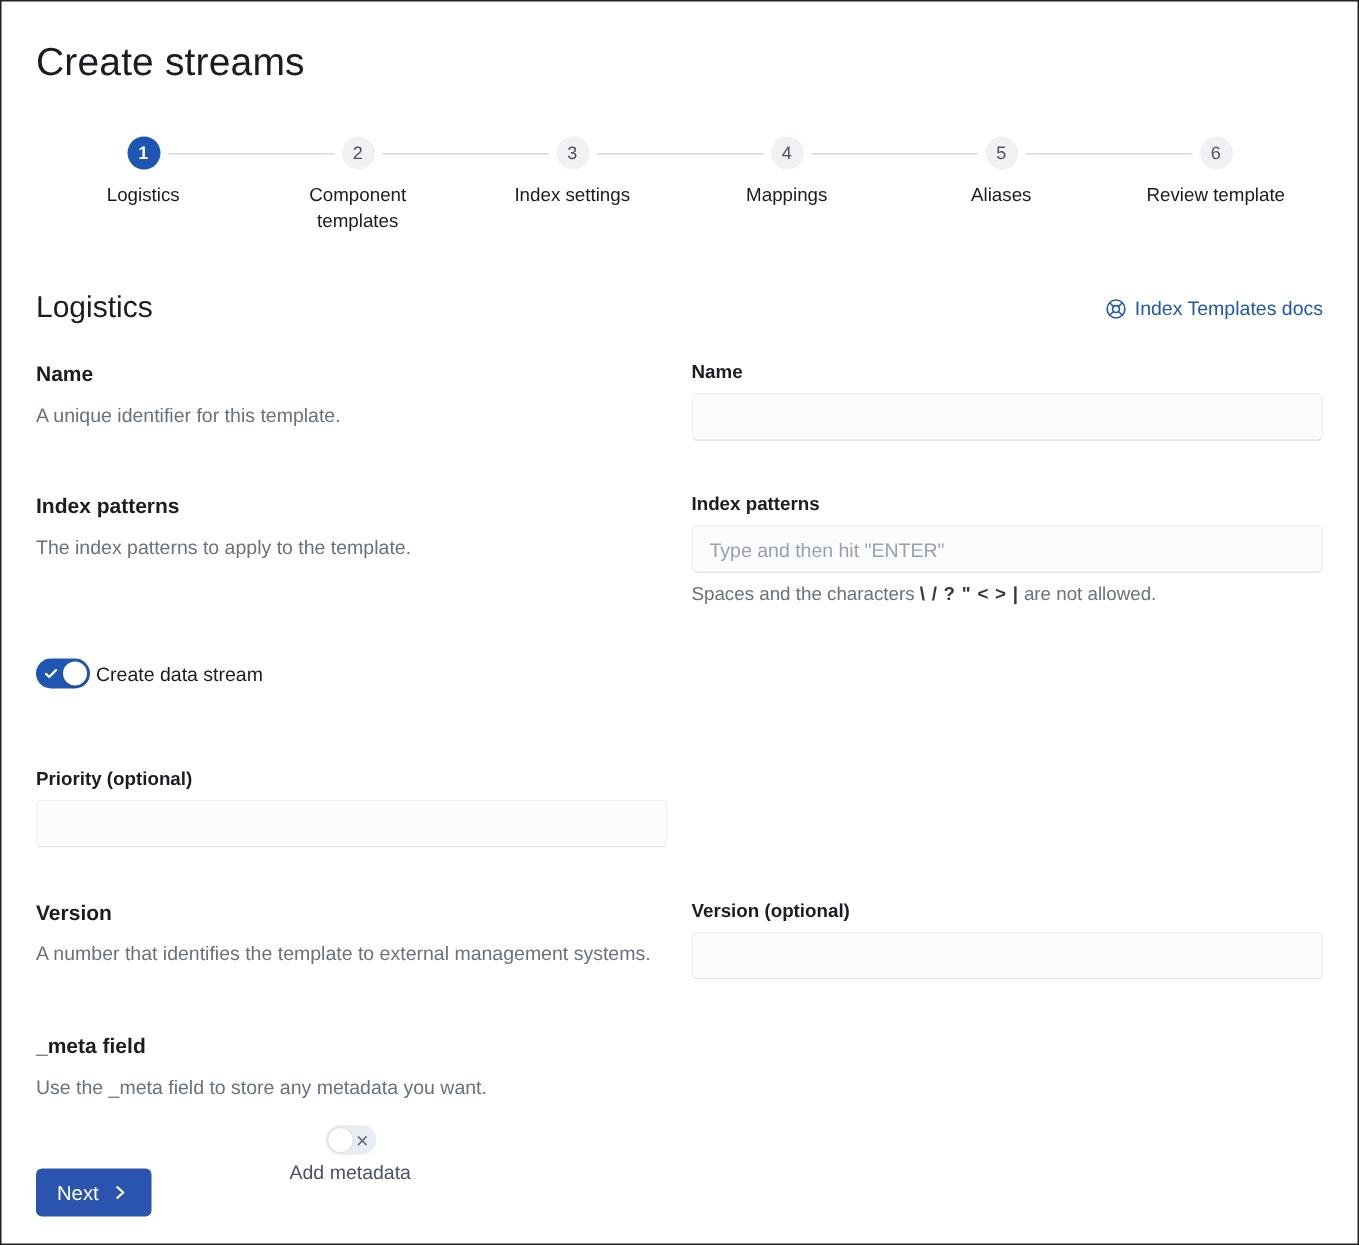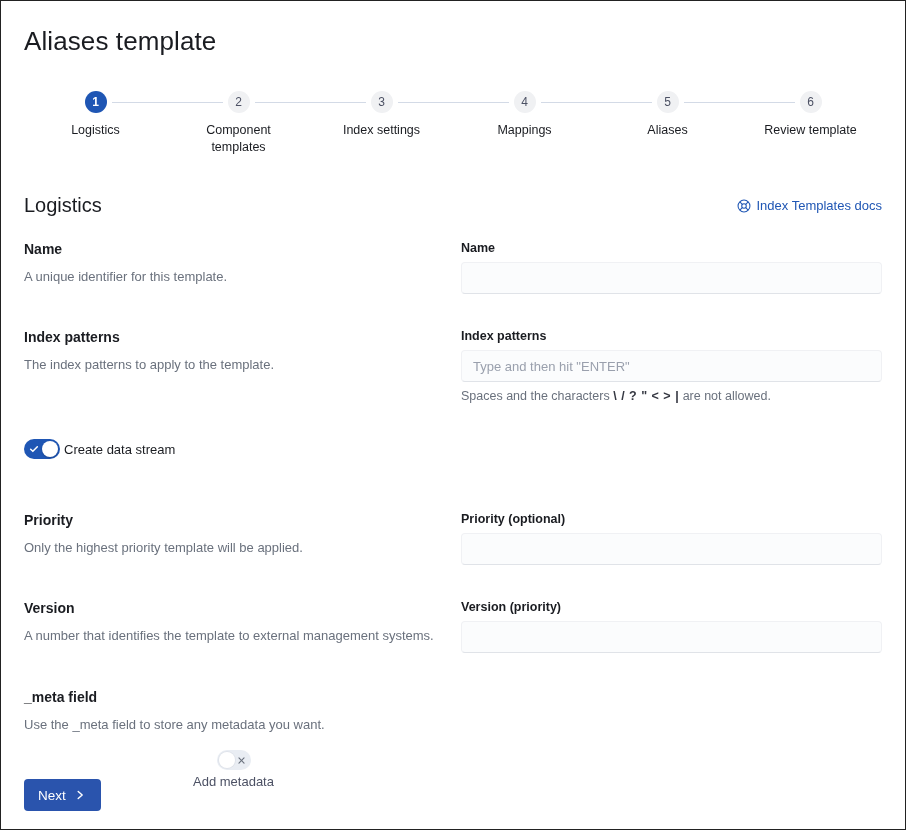--- a/index.html
+++ b/index.html
@@ -255,21 +255,21 @@
     cursor: pointer;
   }
   .btn-next .chev { display: inline-block; width: 13px; height: 13px; }
 </style>
 </head>
 <body>
 
 <div class="page">
   <div class="inner">
 
-    <div class="page-title">Aliases template</div>
+    <div class="page-title">Create streams</div>
 
     <div class="stepper">
       <div class="step active">
 
         <div class="step-line right"></div>
         <div class="step-circle">1</div>
         <div class="step-label">Logistics</div>
       </div>
       <div class="step">
         <div class="step-line left"></div>
@@ -357,37 +357,33 @@
                 </svg>
             </span>
             <span class="knob"></span>
           </span>
           <span class="switch-label">Create data stream</span>
         </div>
       </div>
     </div>
 
     <div class="row" style="top:511px;">
-      <div class="col-left">
-        <div class="field-title">Priority</div>
-        <p class="field-desc">Only the highest priority template will be applied.</p>
-      </div>
       <div class="col-right">
         <label class="input-label">Priority (optional)</label>
         <input class="text-input" type="text" placeholder="" style="">
       </div>
     </div>
 
     <div class="row" style="top:599px;">
       <div class="col-left">
         <div class="field-title">Version</div>
         <p class="field-desc">A number that identifies the template to external management systems.</p>
       </div>
       <div class="col-right">
-        <label class="input-label">Version (priority)</label>
+        <label class="input-label">Version (optional)</label>
         <input class="text-input" type="text" placeholder="" style="">
       </div>
     </div>
 
     <div class="row" style="top:688px;">
       <div class="col-left">
         <div class="field-title">_meta field</div>
         <p class="field-desc">Use the _meta field to store any metadata you want.</p>
         <div class="switch-row" style="margin-top:16px;flex-direction:column;">
           <span class="switch off">

